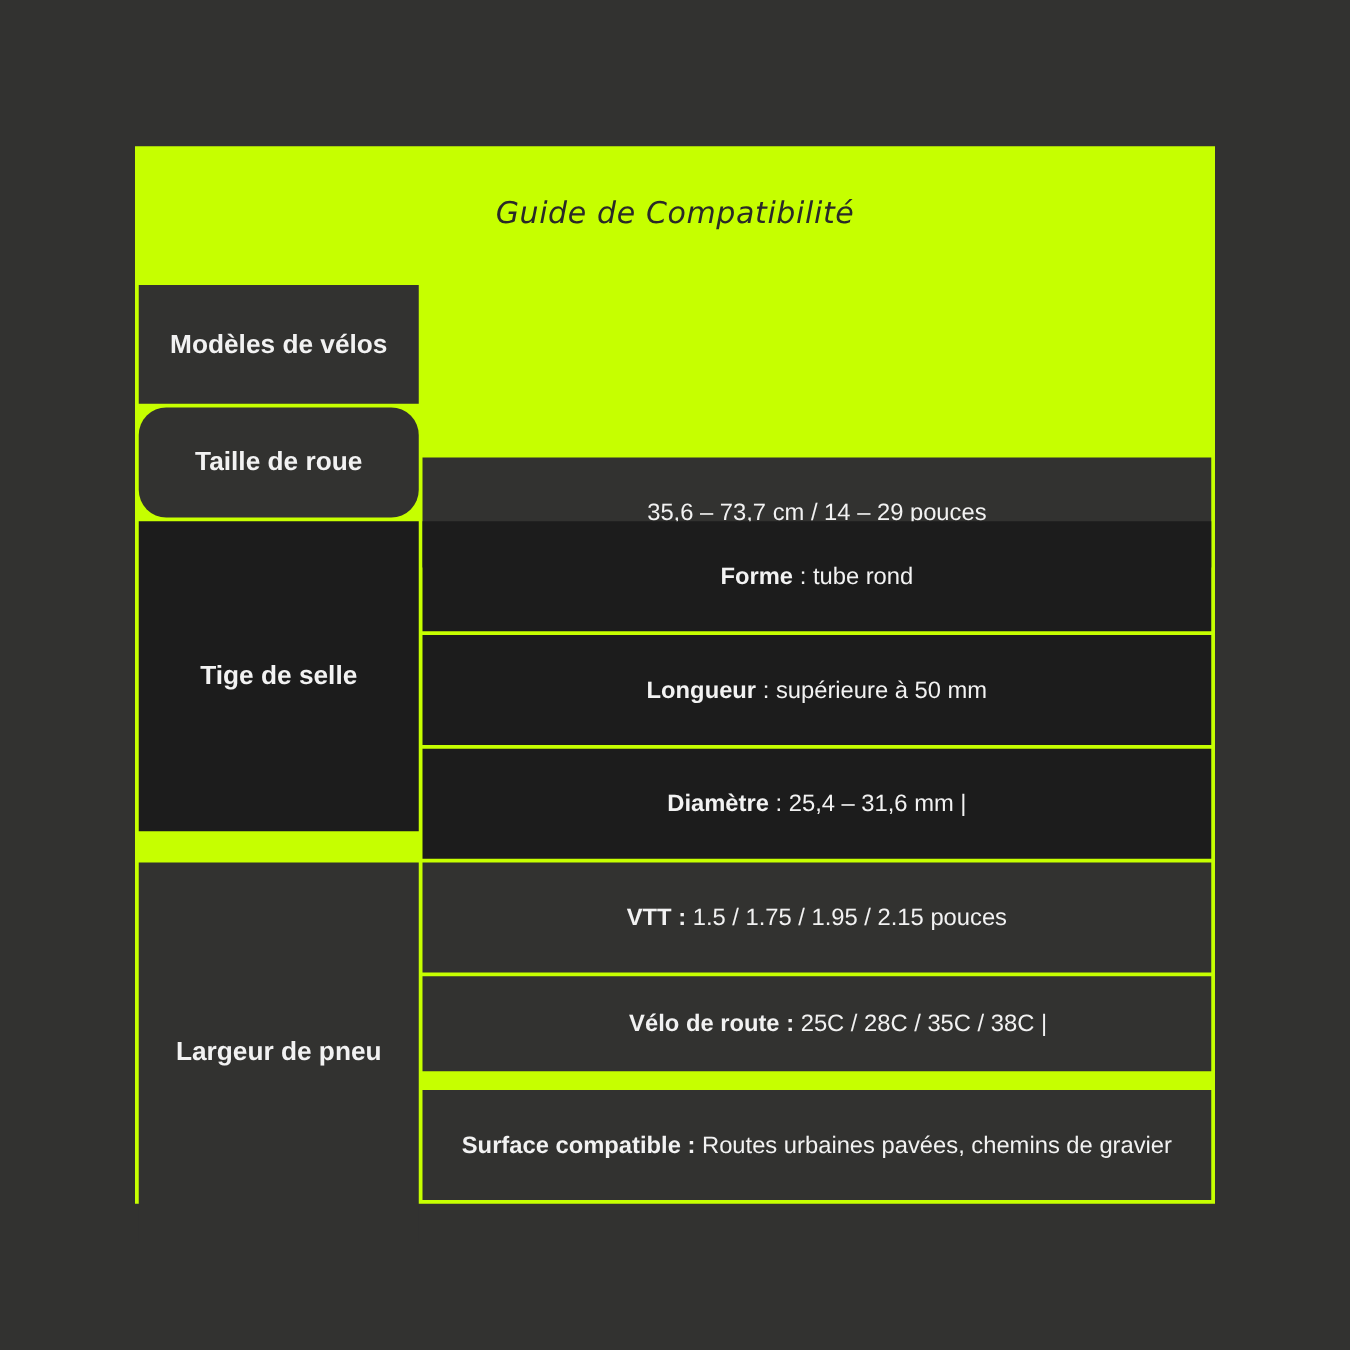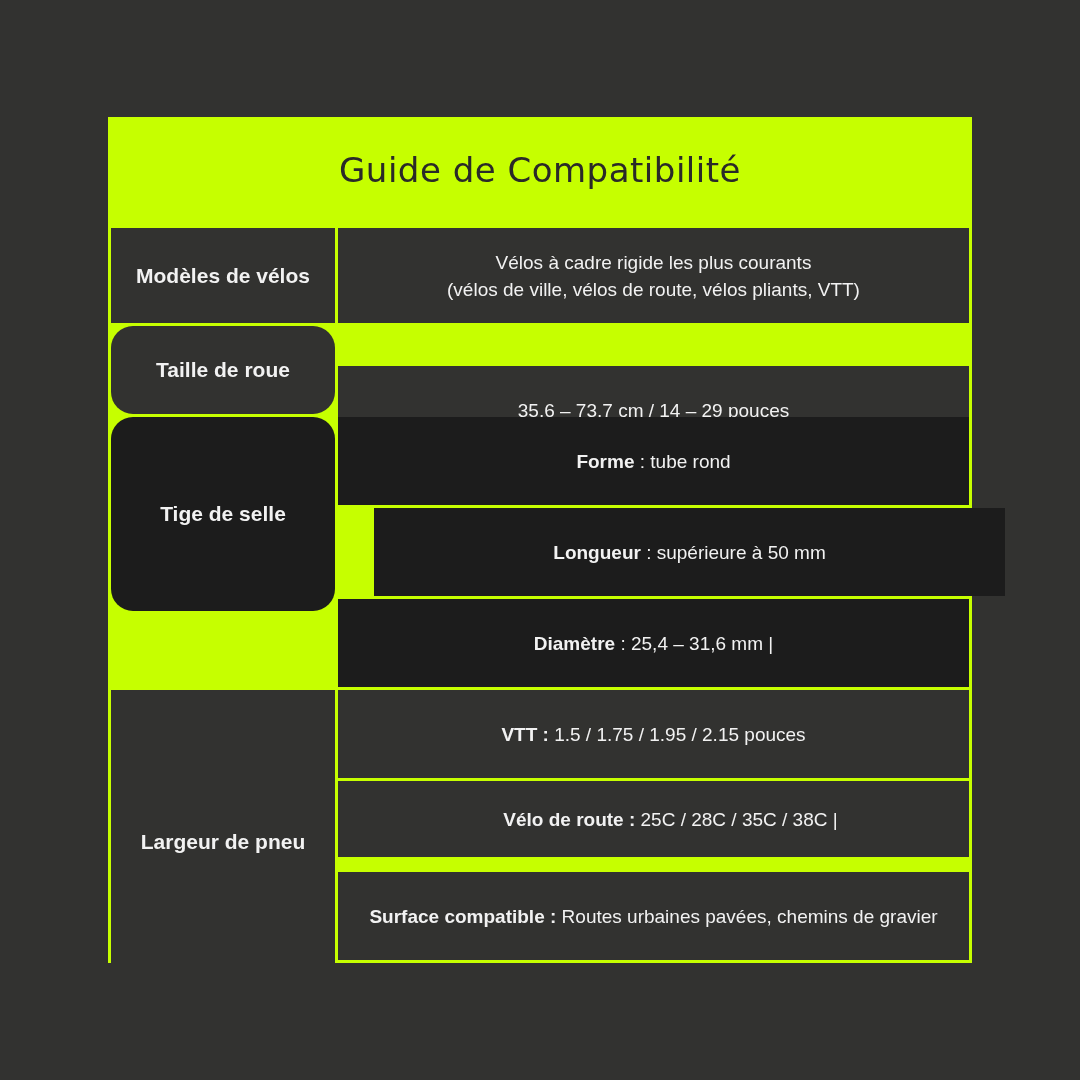--- a/index.html
+++ b/index.html
@@ -11,22 +11,23 @@
     position:absolute; left:108px; top:117px; width:864px; height:846px;
     box-sizing:border-box;
   }
   .header {
     position:absolute; left:0; top:0; width:864px; height:110px;
     background:#c6ff00;
     display:flex; align-items:center; justify-content:center;
   }
   .header .title {
     font-family:"DejaVu Sans", sans-serif;
-    font-size:34px; color:#2a2a28; letter-spacing:0.5px;
+    font-size:24px; color:#2a2a28; letter-spacing:0.5px;
     transform:translateY(-2px);
+    font-style:italic;
   }
   .cell {
     display:flex; align-items:center; justify-content:center; text-align:center;
     color:#f2f2f2; box-sizing:border-box;
     margin:0;
   }
   .label { font-weight:bold; font-size:21px; }
   .value { font-size:19px; line-height:27px; }
   .value b { font-weight:bold; }
   .bg-a { background:#323230; }
@@ -41,39 +42,35 @@
   <div class="header">
     <div class="title">Guide de Compatibilité</div>
   </div>
 </div>
 
 <div style="position:absolute; left:108px; top:225px; width:864px; height:738px; background:#c6ff00;">
 
   <div class="cell bg-a label in" style="left:3px; top:3px; width:224px; height:95px;">
     <span>Modèles de vélos</span>
   </div>
-  <div class="cell bg-a value in" style="left:230px; top:3px; width:631px; height:95px; flex-direction:column;">
-    <span>Vélos à cadre rigide les plus courants</span>
-    <span>(vélos de ville, vélos de route, vélos pliants, VTT)</span>
-  </div>
 
   <div class="cell bg-a label in" style="left:3px; top:101px; width:224px; height:88px;border-radius:22px;">
     <span>Taille de roue</span>
   </div>
   <div class="cell bg-a value in" style="left:230px; top:101px; width:631px; height:88px;margin-top:40px;">
     <span>35,6 – 73,7 cm / 14 – 29 pouces</span>
   </div>
 
-  <div class="cell bg-b label in" style="left:3px; top:192px; width:224px; height:194px;border-radius:22px;">
+  <div class="cell bg-b label in" style="left:3px; top:192px; width:224px; height:248px;">
     <span>Tige de selle</span>
   </div>
   <div class="cell bg-b value in" style="left:230px; top:192px; width:631px; height:88px;">
     <span><b>Forme</b><span style="white-space:pre;"> : </span><span>tube rond</span></span>
   </div>
-  <div class="cell bg-b value in" style="left:230px; top:283px; width:631px; height:88px;margin-left:36px;">
+  <div class="cell bg-b value in" style="left:230px; top:283px; width:631px; height:88px;">
     <span><b>Longueur</b><span style="white-space:pre;"> : </span><span>supérieure à 50 mm</span></span>
   </div>
   <div class="cell bg-b value in" style="left:230px; top:374px; width:631px; height:88px;">
     <span><b>Diamètre</b><span style="white-space:pre;"> : </span><span>25,4 – 31,6 mm |</span></span>
   </div>
 
   <div class="cell bg-a label in" style="left:3px; top:465px; width:224px; height:304px;">
     <span>Largeur de pneu</span>
   </div>
   <div class="cell bg-a value in" style="left:230px; top:465px; width:631px; height:88px;">

